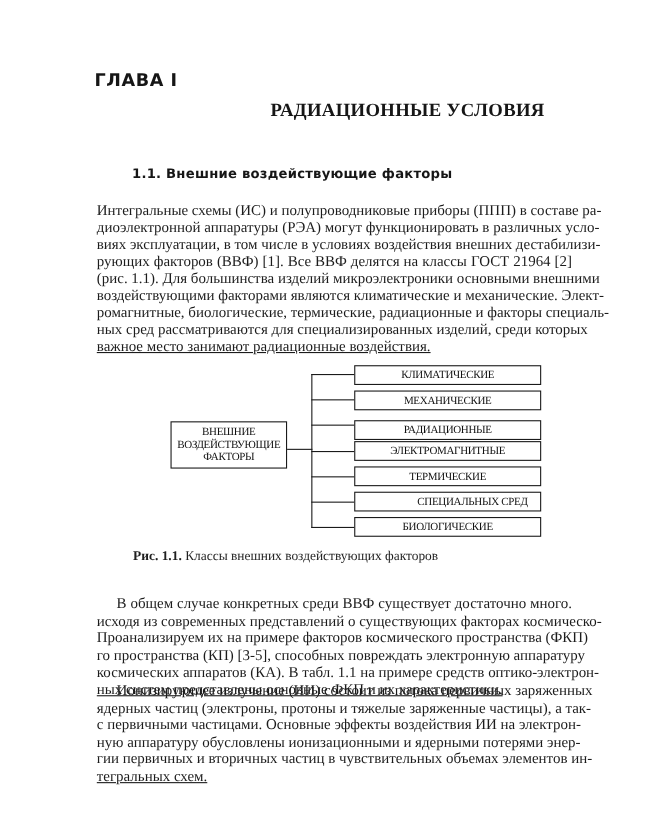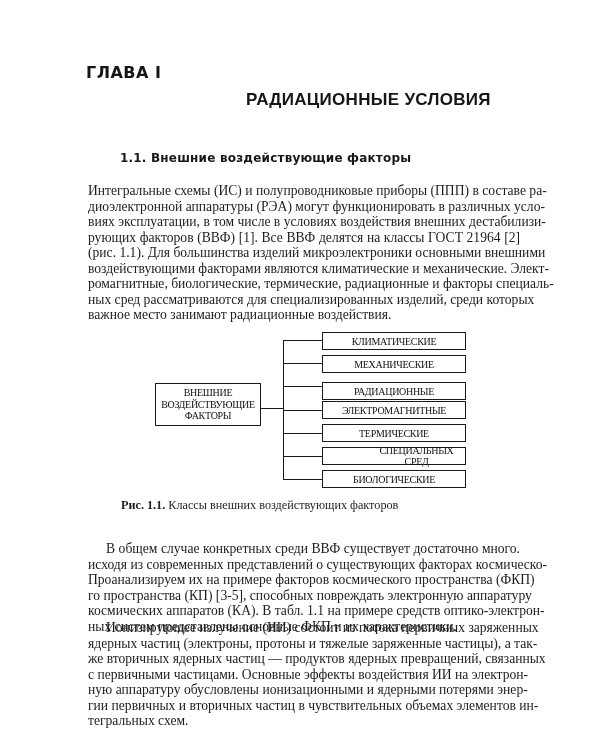--- a/index.html
+++ b/index.html
@@ -6,48 +6,48 @@
   body {
     width: 600px; height: 750px; background: #ffffff; position: relative; overflow: hidden;
     color: #161616;
   }
   .chapter {
     position: absolute; left: 86px; top: 63px;
     font-family: "DejaVu Sans", sans-serif; font-weight: bold; font-size: 16px; letter-spacing: 0.5px;
   }
   .chapter-title {
     position: absolute; left: 246px; top: 90px;
-    font-family: Liberation Sans, sans-serif; font-weight: bold; font-size: 17px; letter-spacing: 0.3px;
+    font-family: Liberation Serif, serif; font-weight: bold; font-size: 17px; letter-spacing: 0.3px;
   }
   .section-title {
     position: absolute; left: 120px; top: 151px;
     font-family: "DejaVu Sans", sans-serif; font-weight: bold; font-size: 12px; letter-spacing: 0.2px;
   }
   .para {
     position: absolute; left: 88px; width: 432px;
     font-family: "Liberation Serif", serif; font-size: 13.6px; line-height: 15.5px;
     text-align: justify; color: #1c1c1c;
   }
   .para .line { display: block; white-space: nowrap; text-align-last: justify; text-align: justify; }
-  .para .line.last { text-align-last: left; }
+  .para .line.last { text-align-last: left; text-decoration: underline; }
   .para .line.indent { text-indent: 18px; }
   #p1 { top: 183px; }
   #p2 { top: 541px; }
   #p3 { top: 620px; }
 
   .diagram { position: absolute; left: 0; top: 0; width: 600px; height: 750px; pointer-events: none; }
   .diagram > * { pointer-events: auto; }
   .box {
     position: absolute; border: 1.6px solid #1a1a1a; background: #fff;
     font-family: "Liberation Serif", serif; font-size: 10px; letter-spacing: -0.3px;
     display: flex; align-items: center; justify-content: center; text-align: center; box-sizing: border-box;
     text-transform: uppercase; color: #111;
   }
   .main-box { left: 155px; top: 383px; width: 106px; height: 43px; line-height: 11.5px; flex-direction: column; }
-  .cls-box { left: 322px; width: 144px; height: 18px; }
+  .cls-box { left: 322px; width: 170px; height: 18px; }
   .line-h { position: absolute; height: 1.4px; background: #1a1a1a; }
   .line-v { position: absolute; width: 1.4px; background: #1a1a1a; }
 
   .caption {
     position: absolute; left: 121px; top: 498px;
     font-family: "Liberation Serif", serif; font-size: 12.2px; color: #1f1f1f;
   }
   .caption b { font-weight: bold; margin-top: 25px; }
 </style>
 </head>
@@ -118,18 +118,17 @@
   <span class="line">исходя из современных представлений о существующих факторах космическо-</span>
   <span class="line">Проанализируем их на примере факторов космического пространства (ФКП)</span>
   <span class="line">го пространства (КП) [3-5], способных повреждать электронную аппаратуру</span>
   <span class="line">космических аппаратов (КА). В табл. 1.1 на примере средств оптико-электрон-</span>
   <span class="line last">ных систем представлены основные ФКП и их характеристики.</span>
 </div>
 
 <div id="p3" class="para">
   <span class="line indent">Ионизирующее излучение (ИИ) состоит из потока первичных заряженных</span>
   <span class="line">ядерных частиц (электроны, протоны и тяжелые заряженные частицы), а так-</span>
-  <span class="line">же вторичных ядерных частиц — продуктов ядерных превращений, связанных</span>
   <span class="line">с первичными частицами. Основные эффекты воздействия ИИ на электрон-</span>
   <span class="line">ную аппаратуру обусловлены ионизационными и ядерными потерями энер-</span>
   <span class="line">гии первичных и вторичных частиц в чувствительных объемах элементов ин-</span>
   <span class="line last">тегральных схем.</span>
 </div>
 
 </body></html>

